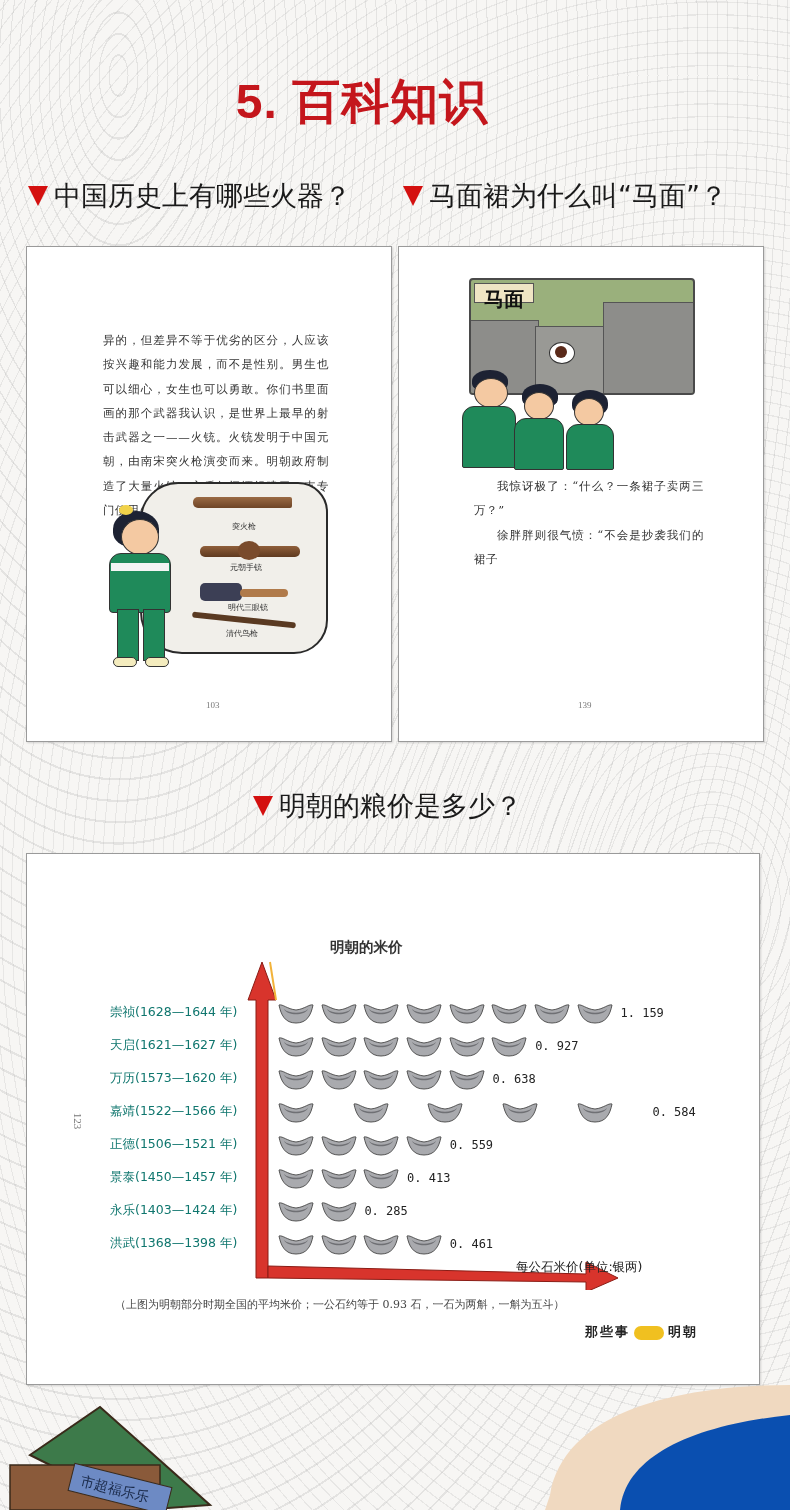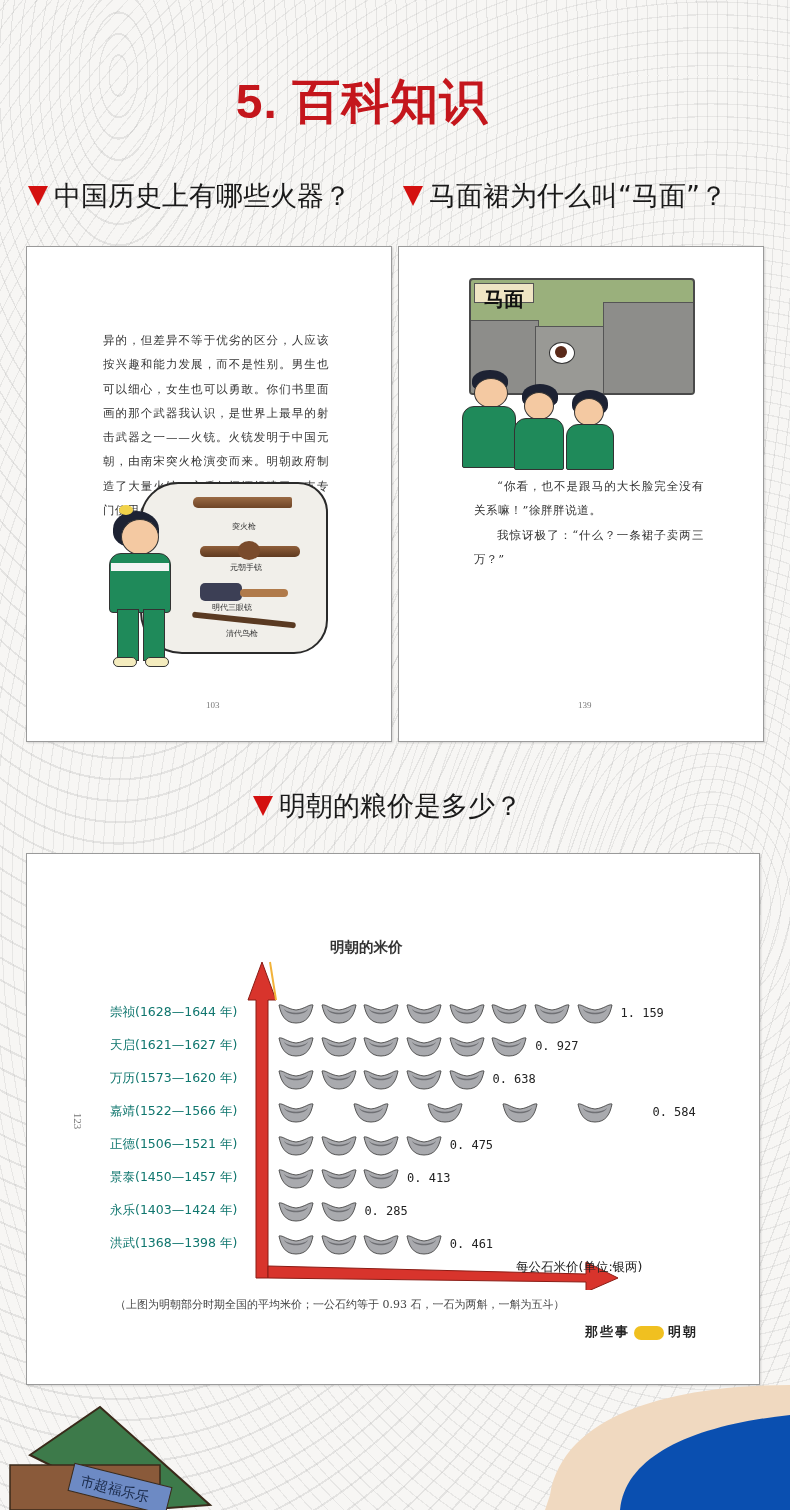--- a/index.html
+++ b/index.html
@@ -117,21 +117,21 @@
 <div class="layer book-text" style="left:103px; top:328px; width:226px;">异的，但差异不等于优劣的区分，人应该按兴趣和能力发展，而不是性别。男生也可以细心，女生也可以勇敢。你们书里面画的那个武器我认识，是世界上最早的射击武器之一——火铳。火铳发明于中国元朝，由南宋突火枪演变而来。明朝政府制造了大量火铳，永乐年间还组建了一支专门使用火器的部队，叫‘神机营’。”</div>
 
 <div class="layer bubble"></div>
 <div class="layer weapon" style="left:193px; top:497px; width:99px; height:11px; background:linear-gradient(#9a6a44,#6e4426); border-radius:5px 2px 2px 5px;"></div>
 <div class="layer weapon-label" style="left:232px; top:521px;">突火枪</div>
 <div class="layer weapon" style="left:200px; top:546px; width:100px; height:11px; background:linear-gradient(#8f5e3a,#5f3a20);"></div>
 <div class="layer" style="left:238px; top:541px; width:22px; height:19px; border-radius:50%; background:#7a4b2c;"></div>
 <div class="layer weapon-label" style="left:230px; top:562px;">元朝手铳</div>
 <div class="layer" style="left:200px; top:583px; width:42px; height:18px; border-radius:5px; background:#3c3f55;"></div>
 <div class="layer weapon" style="left:240px; top:589px; width:48px; height:8px; background:#b07a4a;"></div>
-<div class="layer weapon-label" style="left:212px; top:602px;">明代三眼铳</div>
+<div class="layer weapon-label" style="left:228px; top:602px;">明代三眼铳</div>
 <div class="layer weapon" style="left:192px; top:617px; width:104px; height:6px; background:#5a3a22; transform:rotate(6deg);"></div>
 <div class="layer weapon-label" style="left:226px; top:628px;">清代鸟枪</div>
 
 <div class="layer" style="left:103px; top:505px; width:80px; height:165px;">
   <div class="fig-hair" style="left:10px; top:6px; width:46px; height:36px;"></div>
   <div style="position:absolute; left:16px; top:0; width:14px; height:10px; background:#f1d24a; border-radius:50%;"></div>
   <div class="fig-head" style="left:18px; top:14px; width:38px; height:36px;"></div>
   <div class="fig-jacket" style="left:6px; top:48px; width:62px; height:60px; border-radius:12px 12px 4px 4px;"></div>
   <div style="position:absolute; left:8px; top:58px; width:58px; height:8px; background:#f4f4f4;"></div>
   <div class="fig-jacket" style="left:14px; top:104px; width:22px; height:52px;"></div>
@@ -158,22 +158,22 @@
   <div class="fig-jacket" style="left:0; top:38px; width:54px; height:62px; border-radius:12px 12px 2px 2px;"></div>
   <div class="fig-hair" style="left:60px; top:16px; width:36px; height:24px;"></div>
   <div class="fig-head" style="left:62px; top:24px; width:30px; height:28px;"></div>
   <div class="fig-jacket" style="left:52px; top:50px; width:50px; height:52px; border-radius:12px 12px 2px 2px;"></div>
   <div class="fig-hair" style="left:110px; top:22px; width:36px; height:26px;"></div>
   <div class="fig-head" style="left:112px; top:30px; width:30px; height:28px;"></div>
   <div class="fig-jacket" style="left:104px; top:56px; width:48px; height:46px; border-radius:12px 12px 2px 2px;"></div>
 </div>
 
 <div class="layer book-text" style="left:474px; top:474px; width:230px;">
-  <p class="indent">“你看，也不是跟马的大长脸完全没有关系嘛！”徐胖胖说道。</p>
   <p class="indent">我惊讶极了：“什么？一条裙子卖两三万？”</p>
+  <p class="indent">徐胖胖则很气愤：“不会是抄袭我们的裙子</p>
 </div>
 <div class="layer page-num" style="left:578px; top:700px;">139</div>
 
 <div class="layer section-heading" style="left:253px; top:788px;">
   <span class="tri"></span>
   <span>明朝的粮价是多少？</span>
 </div>
 
 <div class="layer page" style="left:26px; top:853px; width:734px; height:532px;"></div>
 <div class="layer side-pagenum">123</div>
@@ -312,21 +312,21 @@
         <path d="M7 8 C12 13 26 13 31 8 C28 15 10 15 7 8 Z" fill="#6f7074"></path>
       </svg></span>
     <span class="ingot"><svg viewBox="0 0 38 24" width="38" height="24">
         <path d="M2 4 C6 3 10 8 19 9 C28 8 32 3 36 4 C34 14 30 22 19 22 C8 22 4 14 2 4 Z" fill="#a9aaae" stroke="#555" stroke-width="1"></path>
         <path d="M7 8 C12 13 26 13 31 8 C28 15 10 15 7 8 Z" fill="#6f7074"></path>
       </svg></span>
     <span class="ingot"><svg viewBox="0 0 38 24" width="38" height="24">
         <path d="M2 4 C6 3 10 8 19 9 C28 8 32 3 36 4 C34 14 30 22 19 22 C8 22 4 14 2 4 Z" fill="#a9aaae" stroke="#555" stroke-width="1"></path>
         <path d="M7 8 C12 13 26 13 31 8 C28 15 10 15 7 8 Z" fill="#6f7074"></path>
       </svg></span>
-    <span class="ingot-value">0. 475</span>
+    <span class="ingot-value">0. 559</span>
   </div>
 <div class="layer ingot-row" style="top:1163px;">
     <span class="ingot"><svg viewBox="0 0 38 24" width="38" height="24">
         <path d="M2 4 C6 3 10 8 19 9 C28 8 32 3 36 4 C34 14 30 22 19 22 C8 22 4 14 2 4 Z" fill="#a9aaae" stroke="#555" stroke-width="1"></path>
         <path d="M7 8 C12 13 26 13 31 8 C28 15 10 15 7 8 Z" fill="#6f7074"></path>
       </svg></span>
     <span class="ingot"><svg viewBox="0 0 38 24" width="38" height="24">
         <path d="M2 4 C6 3 10 8 19 9 C28 8 32 3 36 4 C34 14 30 22 19 22 C8 22 4 14 2 4 Z" fill="#a9aaae" stroke="#555" stroke-width="1"></path>
         <path d="M7 8 C12 13 26 13 31 8 C28 15 10 15 7 8 Z" fill="#6f7074"></path>
       </svg></span>

